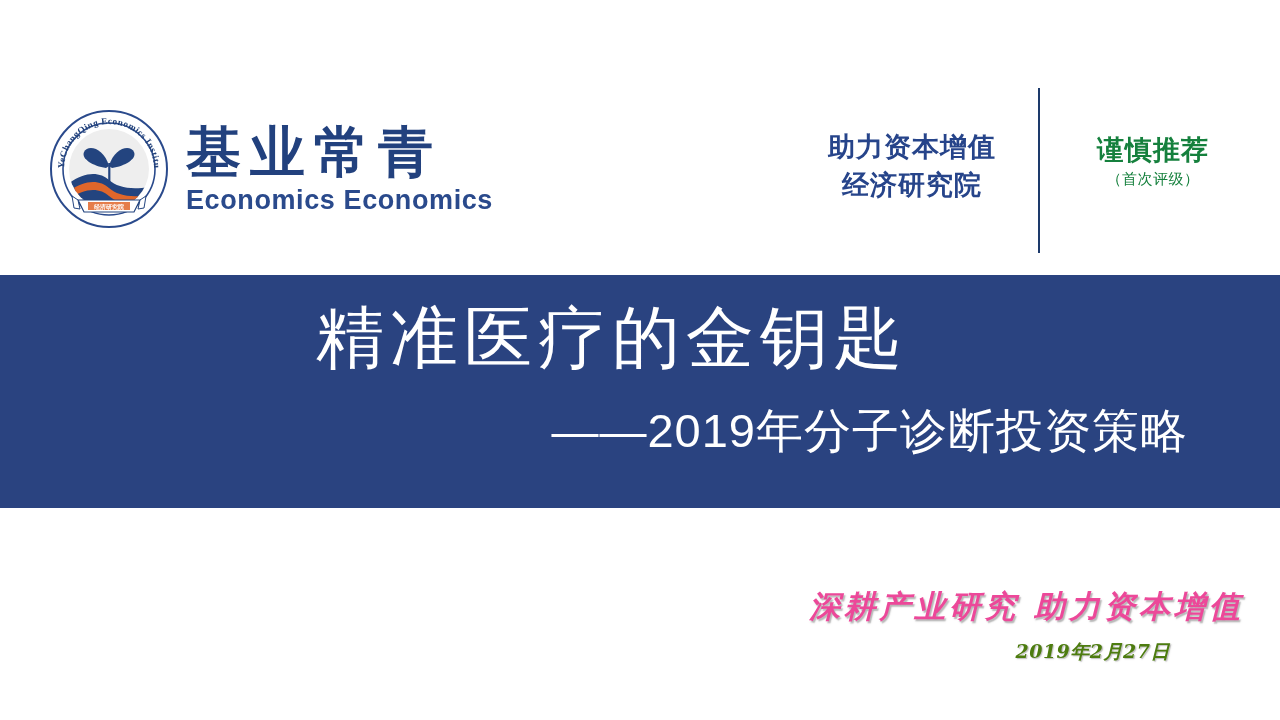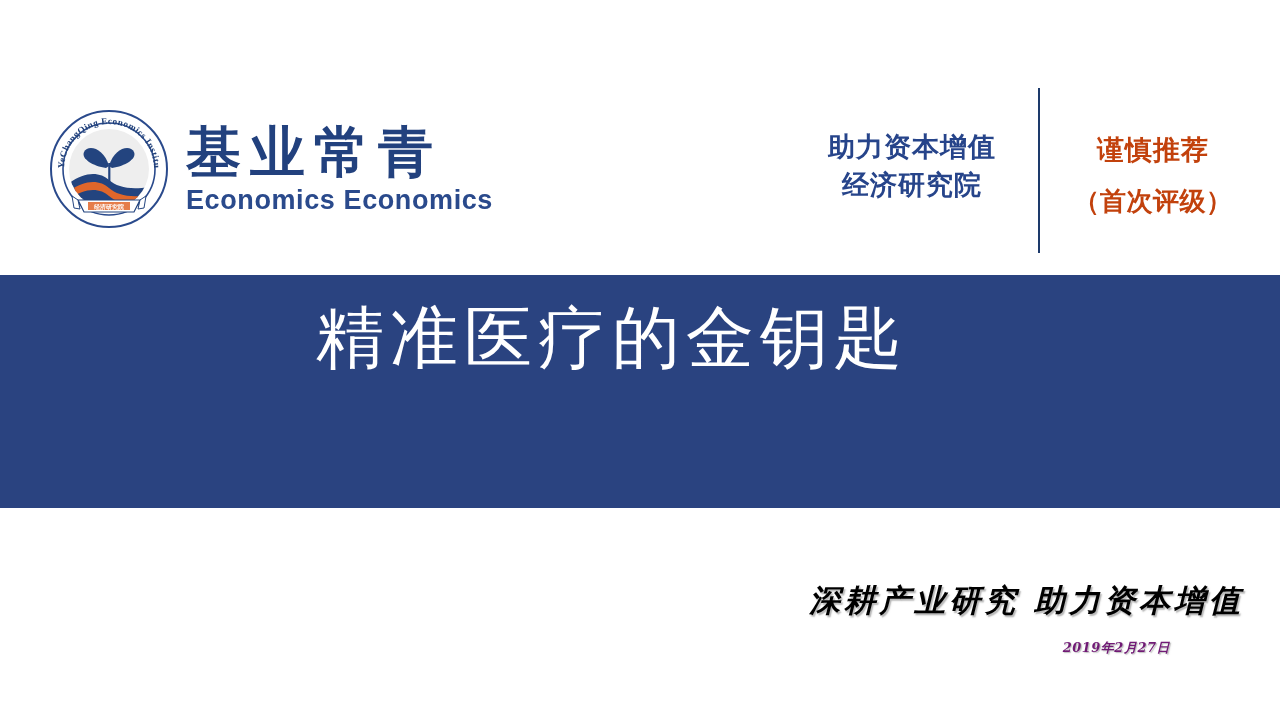--- a/index.html
+++ b/index.html
@@ -95,35 +95,35 @@
     height: 165px;
     background: #1d3a6b;
   }
 
   .rating {
     position: absolute;
     left: 1058px;
     top: 134px;
     width: 190px;
     text-align: center;
-    color: #c2410c;
+    color: #15803d;
   }
   .rating-main {
     font-size: 27px;
     font-weight: 700;
     letter-spacing: 1px;
     line-height: 1.22;
     white-space: nowrap;
   }
   .rating-sub {
-    font-size: 26px;
-    font-weight: 700;
+    font-size: 15px;
+    font-weight: 400;
     letter-spacing: 0.5px;
     line-height: 1.3;
-    margin-top: 18px;
+    margin-top: 2px;
     white-space: nowrap;
   }
 
   
   .title-band {
     position: absolute;
     left: 0;
     top: 275px;
     width: 1280px;
     height: 233px;
@@ -159,37 +159,37 @@
   .footer {
     position: absolute;
     left: 0;
     top: 508px;
     width: 1280px;
     height: 212px;
   }
   .slogan {
     position: absolute;
     right: 36px;
-    top: 72px;
-    color: #000000;
+    top: 78px;
+    color: #ec4899;
     font-family: "DejaVu Serif", "Liberation Serif", serif;
     font-size: 31px;
     font-weight: 700;
     font-style: italic;
     letter-spacing: 4px;
     white-space: nowrap;
     text-shadow: 1.5px 1.5px 1.5px rgba(120,120,120,0.55);
   }
   .pubdate {
     position: absolute;
     right: 110px;
     top: 131px;
-    color: #701a75;
+    color: #4d7c0f;
     font-family: "DejaVu Serif", "Liberation Serif", serif;
-    font-size: 13px;
+    font-size: 19px;
     font-weight: 700;
     font-style: italic;
     letter-spacing: 0.5px;
     white-space: nowrap;
     text-shadow: 1.2px 1.2px 1.2px rgba(120,120,120,0.5);
   }
 </style>
 </head>
 <body>
 
@@ -260,19 +260,20 @@
 
     <div class="rating">
       <div class="rating-main">谨慎推荐</div>
       <div class="rating-sub">（首次评级）</div>
     </div>
 
   </div>
 
   <div class="title-band"></div>
   <div class="title-main">精准医疗的金钥匙</div>
+  <div class="title-sub">——2019年分子诊断投资策略</div>
 
   <div class="footer">
     <div class="slogan">深耕产业研究  助力资本增值</div>
     <div class="pubdate">2019年2月27日</div>
   </div>
 
 </div>
 
 </body></html>

